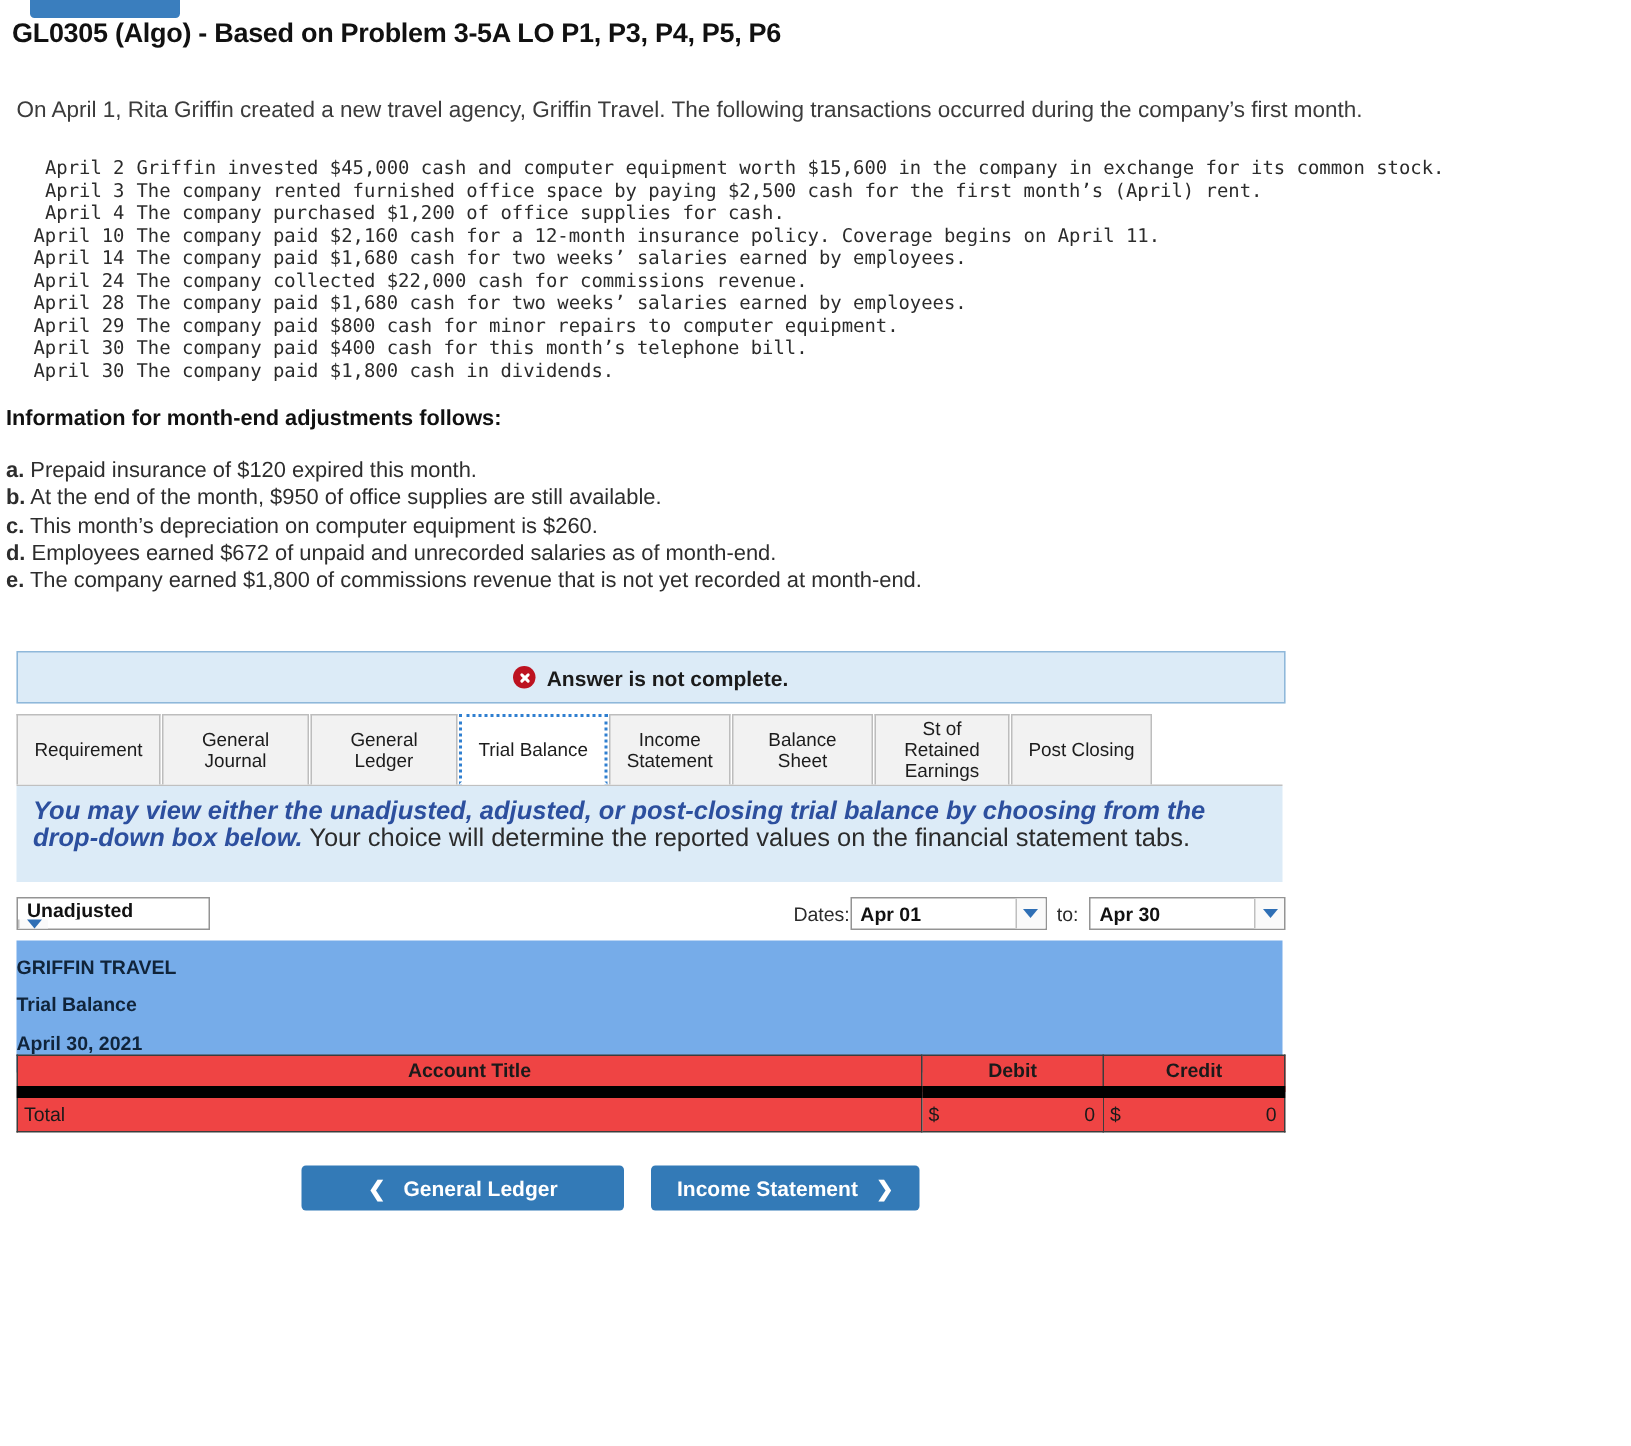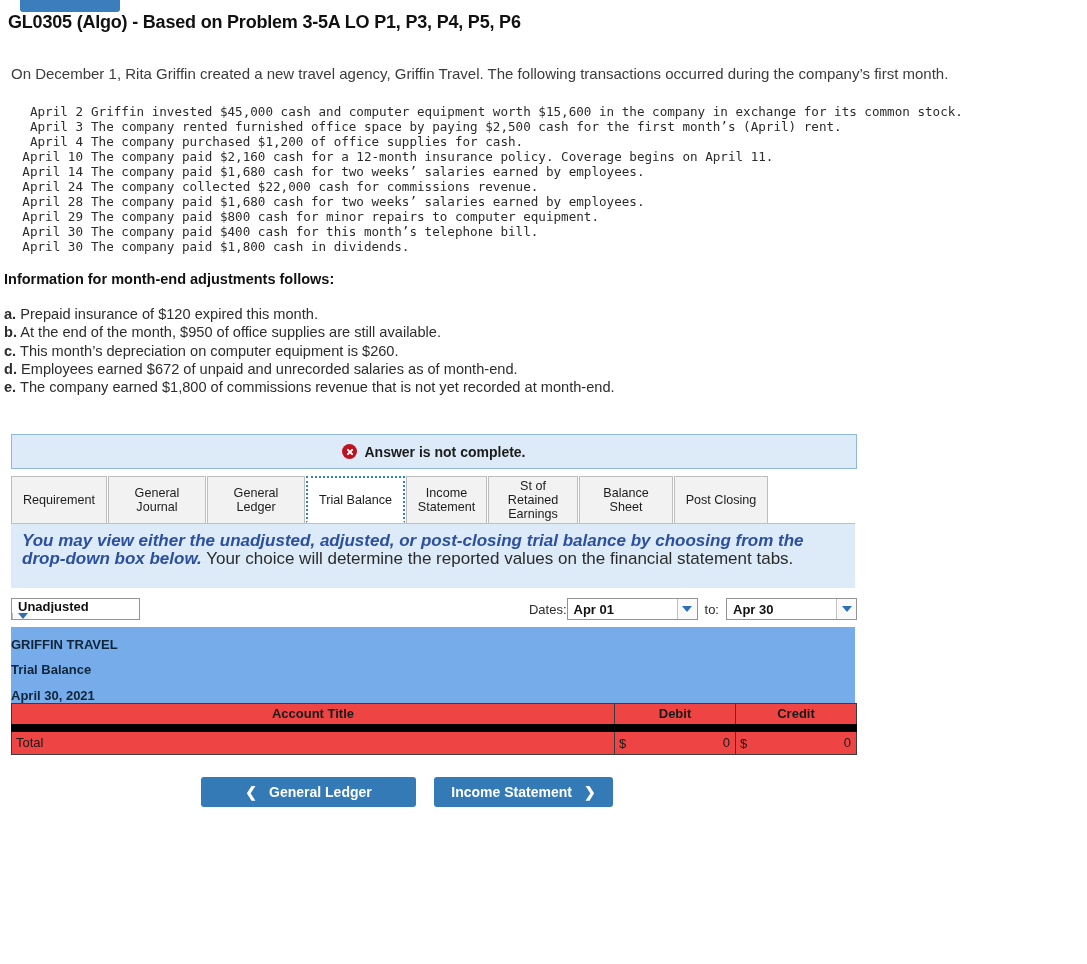--- a/index.html
+++ b/index.html
@@ -334,21 +334,21 @@
   .chev { font-size: 14px; font-weight: bold; }
   .chev-left { margin-right: 12px; }
   .chev-right { margin-left: 12px; }
 </style>
 </head>
 <body>
 
 <div class="top-btn"></div>
 
 <div class="page-title">GL0305 (Algo) - Based on Problem 3-5A LO P1, P3, P4, P5, P6</div>
-<div class="intro">On December 1, Rita Griffin created a new travel agency, Griffin Travel. The following transactions occurred during the company’s first month.</div>
+<div class="intro">On April 1, Rita Griffin created a new travel agency, Griffin Travel. The following transactions occurred during the company’s first month.</div>
 
 <div class="txn-list" id="txn-list"><span class="txn-row"><span class="txn-date">April 2</span><span>Griffin invested $45,000 cash and computer equipment worth $15,600 in the company in exchange for its common stock.</span></span><span class="txn-row"><span class="txn-date">April 3</span><span>The company rented furnished office space by paying $2,500 cash for the first month’s (April) rent.</span></span><span class="txn-row"><span class="txn-date">April 4</span><span>The company purchased $1,200 of office supplies for cash.</span></span><span class="txn-row"><span class="txn-date">April 10</span><span>The company paid $2,160 cash for a 12-month insurance policy. Coverage begins on April 11.</span></span><span class="txn-row"><span class="txn-date">April 14</span><span>The company paid $1,680 cash for two weeks’ salaries earned by employees.</span></span><span class="txn-row"><span class="txn-date">April 24</span><span>The company collected $22,000 cash for commissions revenue.</span></span><span class="txn-row"><span class="txn-date">April 28</span><span>The company paid $1,680 cash for two weeks’ salaries earned by employees.</span></span><span class="txn-row"><span class="txn-date">April 29</span><span>The company paid $800 cash for minor repairs to computer equipment.</span></span><span class="txn-row"><span class="txn-date">April 30</span><span>The company paid $400 cash for this month’s telephone bill.</span></span><span class="txn-row"><span class="txn-date">April 30</span><span>The company paid $1,800 cash in dividends.</span></span></div>
 
 <div class="adj-heading">Information for month-end adjustments follows:</div>
 <div class="adj-list" id="adj-list">
     <div><span class="letter">a.</span><span> Prepaid insurance of $120 expired this month.</span></div>
     <div><span class="letter">b.</span><span> At the end of the month, $950 of office supplies are still available.</span></div>
     <div><span class="letter">c.</span><span> This month’s depreciation on computer equipment is $260.</span></div>
     <div><span class="letter">d.</span><span> Employees earned $672 of unpaid and unrecorded salaries as of month-end.</span></div>
     <div><span class="letter">e.</span><span> The company earned $1,800 of commissions revenue that is not yet recorded at month-end.</span></div>
@@ -368,25 +368,25 @@
     </div>
     <div class="tab" style="width: 98px;">
       <span>General Ledger</span>
     </div>
     <div class="tab active" style="width: 99px;">
       <span>Trial Balance</span>
     </div>
     <div class="tab" style="width: 81px;">
       <span>Income Statement</span>
     </div>
+    <div class="tab" style="width: 94px;">
+      <span>Balance Sheet</span>
+    </div>
     <div class="tab" style="width: 90px;">
       <span>St of Retained Earnings</span>
-    </div>
-    <div class="tab" style="width: 94px;">
-      <span>Balance Sheet</span>
     </div>
     <div class="tab" style="width: 94px;">
       <span>Post Closing</span>
     </div>
     <div class="tab-filler"></div>
   </div>
 
 <div class="info-panel">
   <span class="em">You may view either the unadjusted, adjusted, or post-closing trial balance by choosing from the drop-down box below.</span>
   <span>Your choice will determine the reported values on the financial statement tabs.</span>

